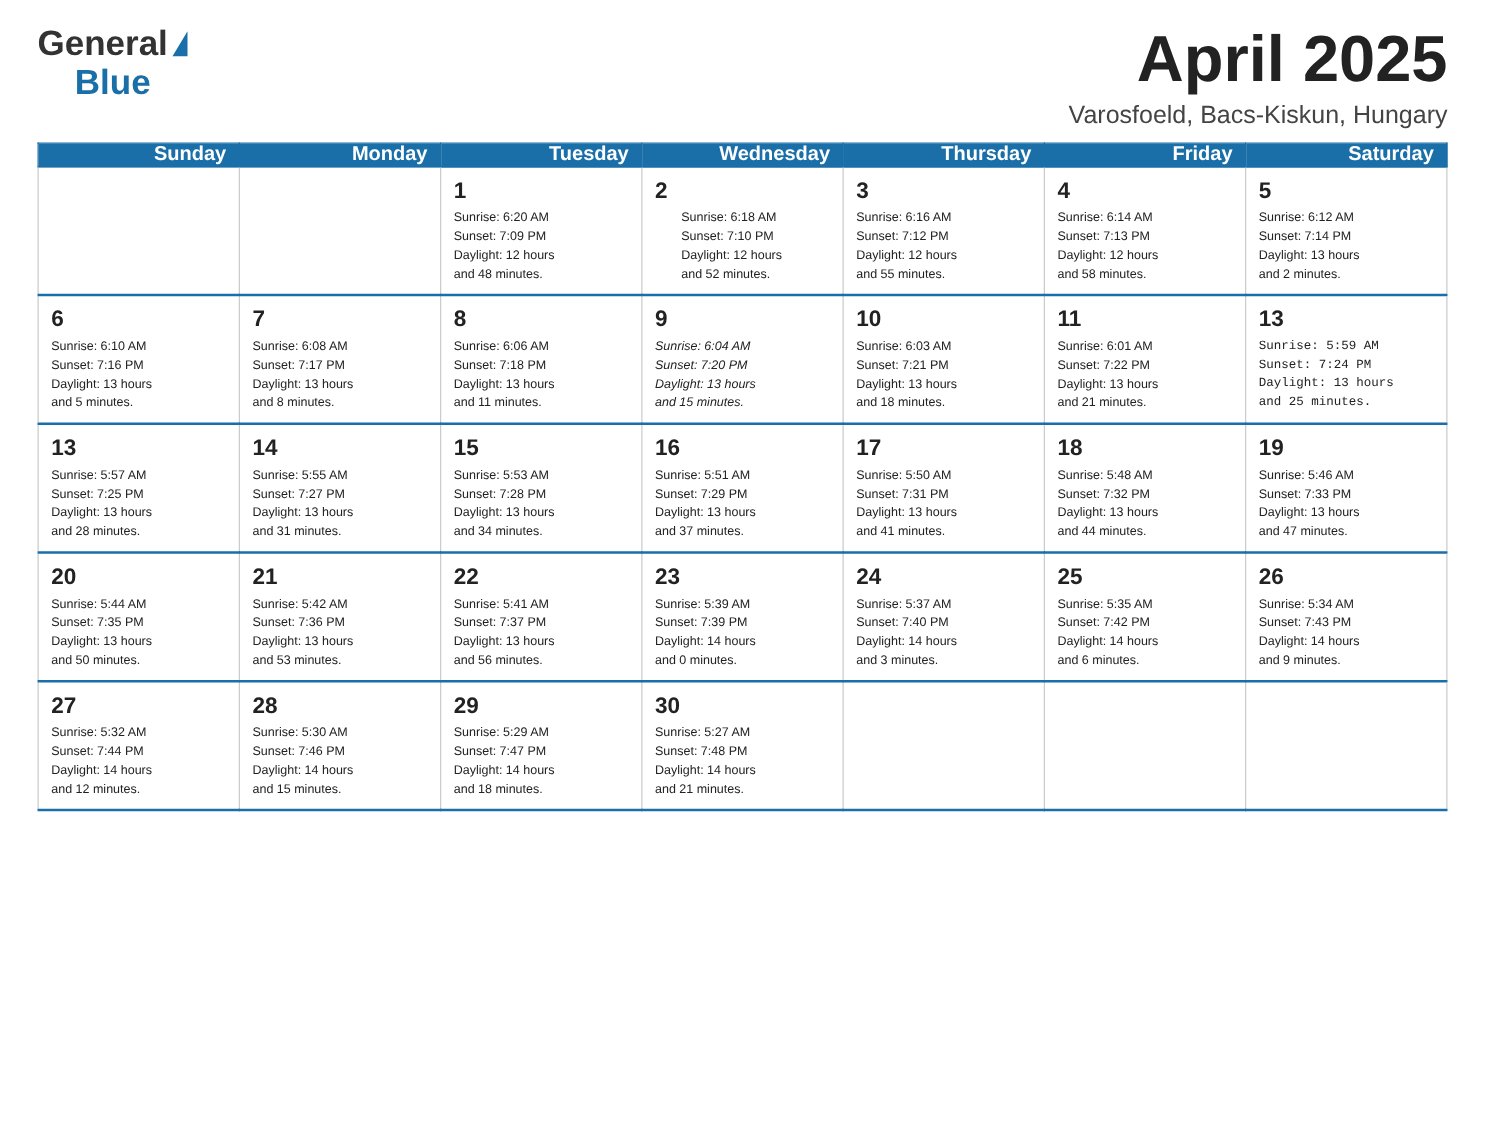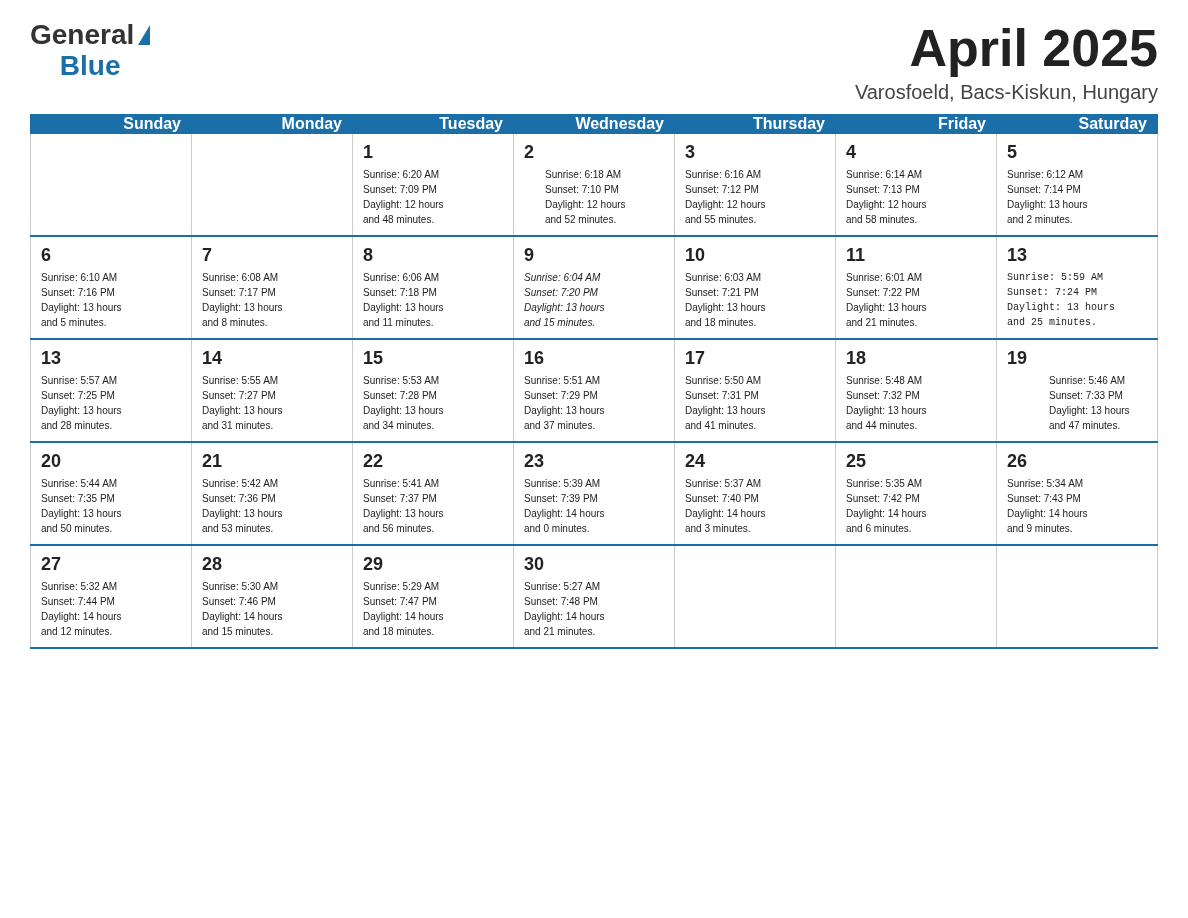--- a/index.html
+++ b/index.html
@@ -254,21 +254,21 @@
         </td>
         <td>
           <span class="day-number">18</span>
           <div class="day-info" style="white-space: pre-line;">Sunrise: 5:48 AM
 Sunset: 7:32 PM
 Daylight: 13 hours
 and 44 minutes.</div>
         </td>
         <td>
           <span class="day-number">19</span>
-          <div class="day-info" style="white-space: pre-line; margin-left: 42px;">Sunrise: 5:46 AM
+          <div class="day-info" style="white-space: pre-line;">Sunrise: 5:46 AM
 Sunset: 7:33 PM
 Daylight: 13 hours
 and 47 minutes.</div>
         </td>
       </tr>
       <tr>
         <td>
           <span class="day-number">20</span>
           <div class="day-info" style="white-space: pre-line;">Sunrise: 5:44 AM
 Sunset: 7:35 PM

